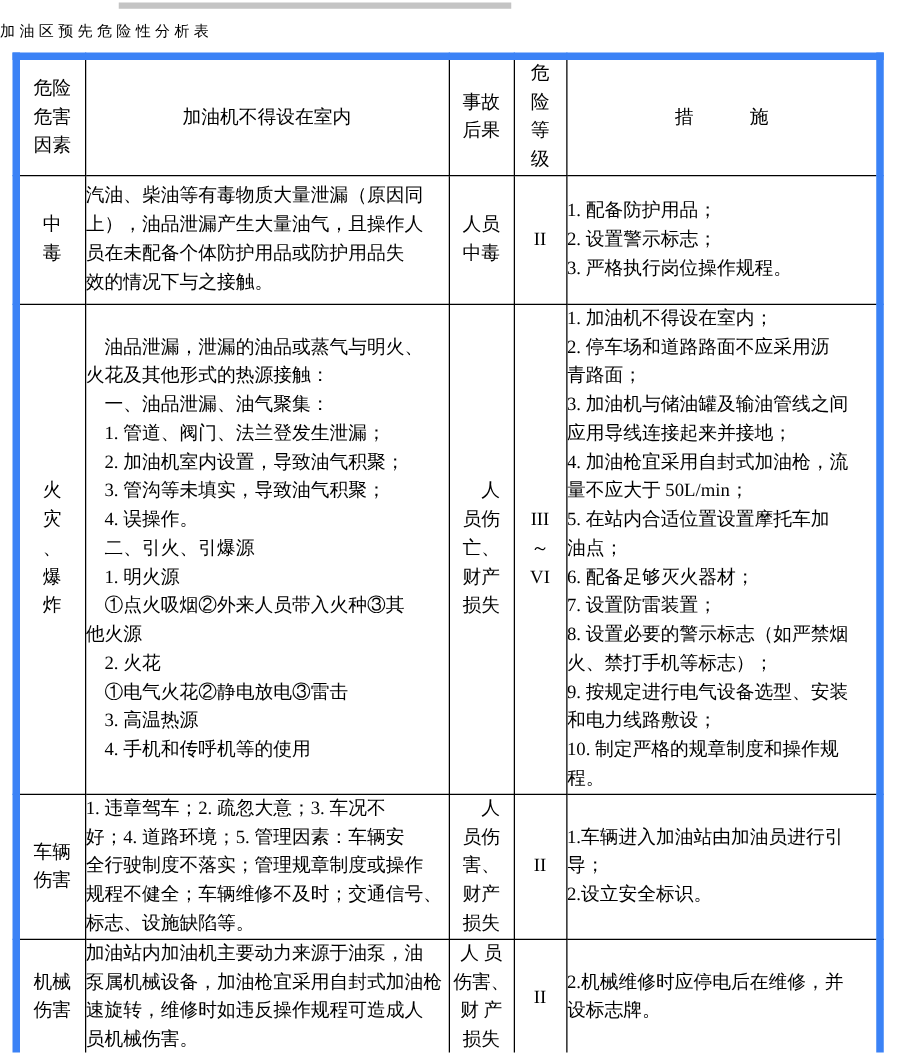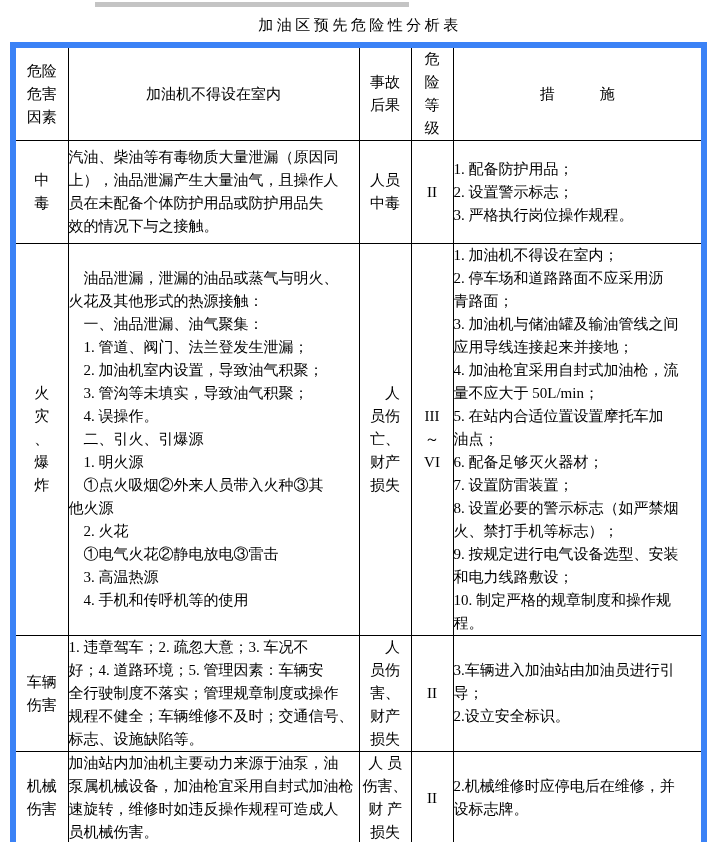--- a/index.html
+++ b/index.html
@@ -8,22 +8,22 @@
     background:#ffffff;color:#000000;
     font-family:"Liberation Serif","DejaVu Serif",serif;
     position:relative;overflow:hidden;
   }
   .top-bar{
     position:absolute;left:95px;top:2px;width:314px;height:5px;
     background:#c4c4c4;
   }
   .page-title{
     position:absolute;top:10px;left:0;width:720px;height:30px;
-    line-height:30px;text-align:center;
-    font-size:15px;letter-spacing:3.5px;
+    line-height:30px;text-align:left;
+    font-size:12px;letter-spacing:3.5px;
     white-space:nowrap;
   }
   table.pha{
     position:absolute;left:10px;top:42px;
     width:691px;border-collapse:collapse;table-layout:fixed;
     border:6px solid #3b82f6;
   }
   table.pha td{
     border:1px solid #000;
     vertical-align:middle;
@@ -136,21 +136,21 @@
 好；4. 道路环境；5. 管理因素：车辆安
 全行驶制度不落实；管理规章制度或操作
 规程不健全；车辆维修不及时；交通信号、
 标志、设施缺陷等。</td>
       <td class="c-center">　人
 员伤
 害、
 财产
 损失</td>
       <td class="c-center">II</td>
-      <td class="c-text">3.车辆进入加油站由加油员进行引
+      <td class="c-text">1.车辆进入加油站由加油员进行引
 导；
 2.设立安全标识。</td>
     </tr>
 
     <tr style="height:91px">
       <td class="c-center">机械
 伤害</td>
       <td class="c-text">加油站内加油机主要动力来源于油泵，油
 泵属机械设备，加油枪宜采用自封式加油枪
 速旋转，维修时如违反操作规程可造成人

